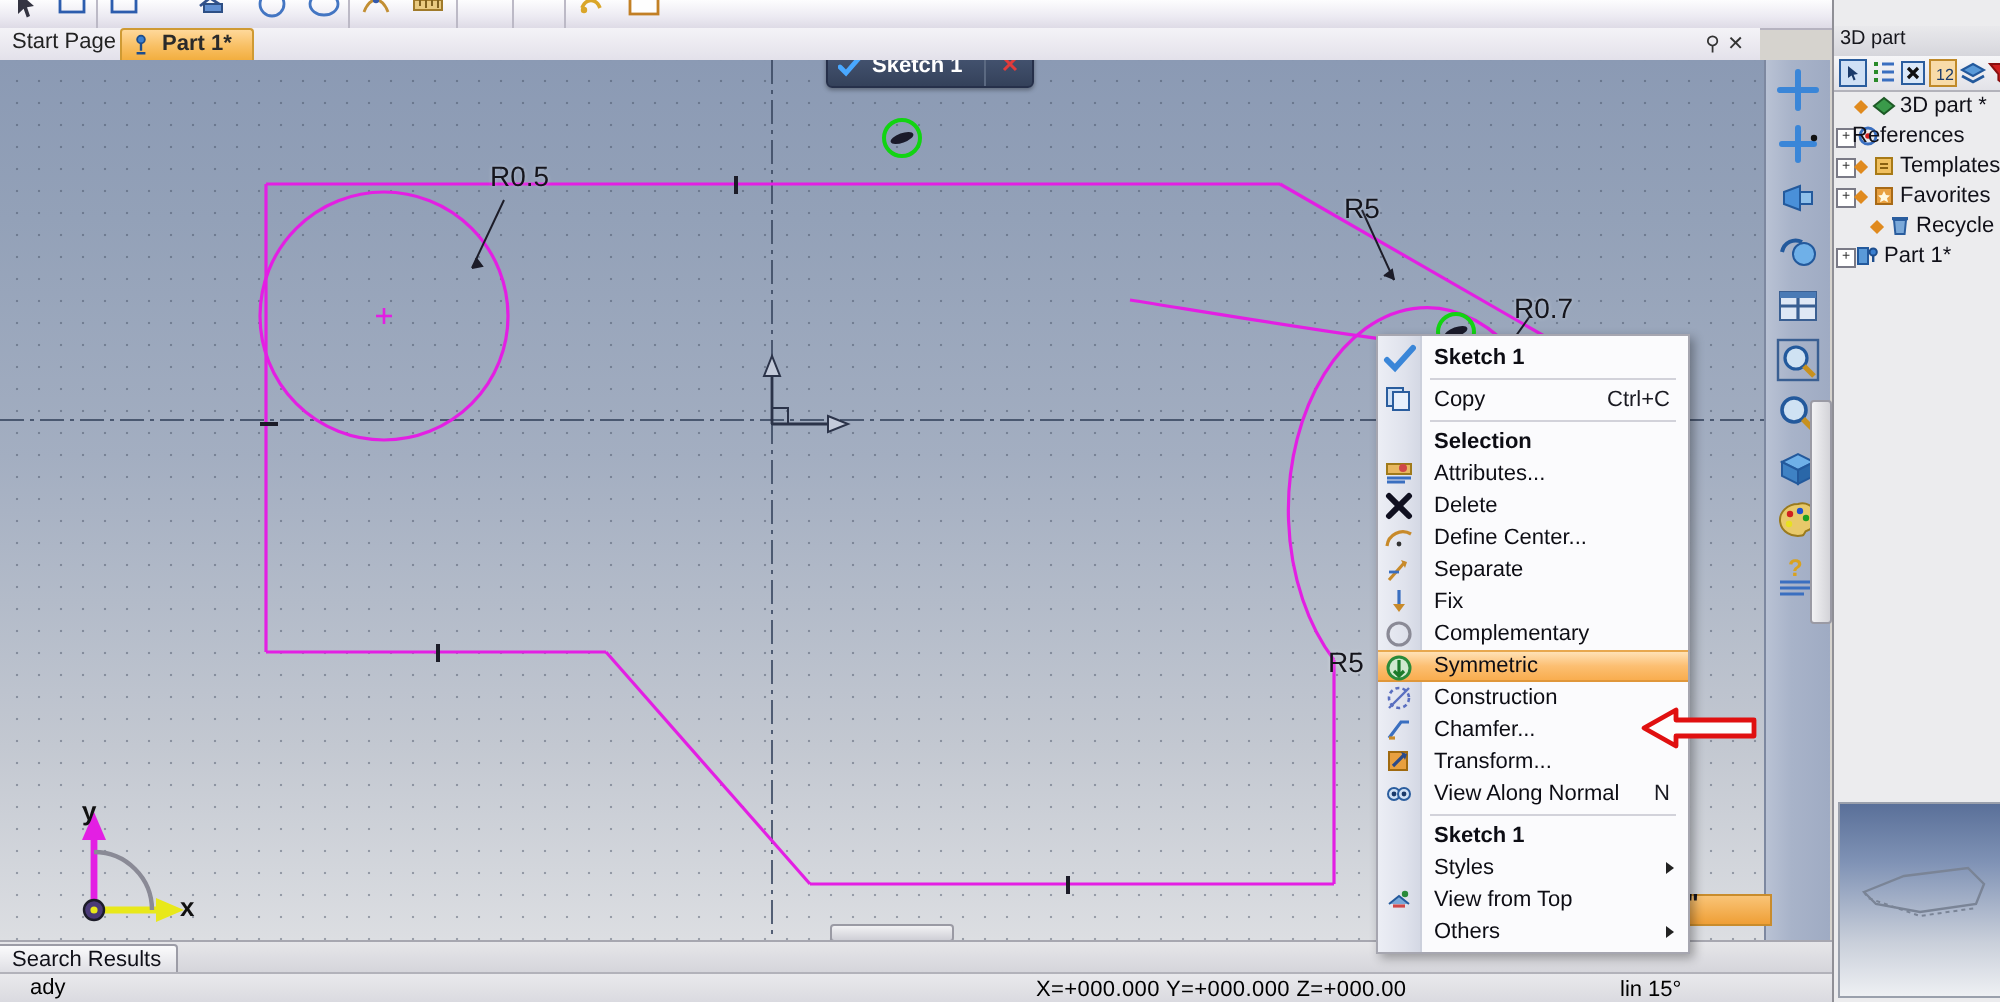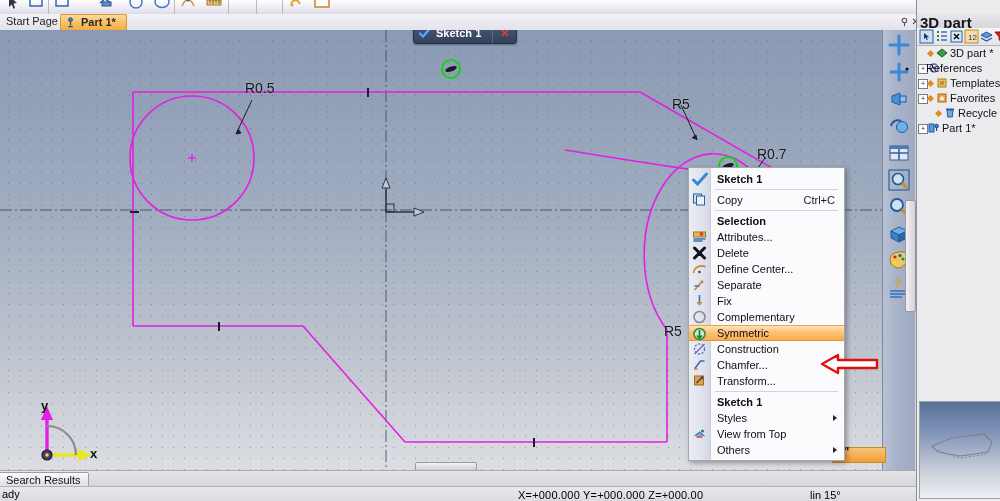--- a/index.html
+++ b/index.html
@@ -24,21 +24,20 @@
     position:absolute;top:-8px;width:20px;height:20px;
     opacity:.95;
   }
   .tb-sep{position:absolute;top:0;width:1px;height:14px;background:#bcb9c6;}
 
   
   #tabbar{
     left:0;top:14px;width:880px;height:16px;
     background:linear-gradient(#f4f3f7,#e3e1ea);
     border-bottom:1px solid #9a97a6;
-    padding-left:48px;
   }
   .tab{
     position:absolute;top:0;height:15px;line-height:15px;
     padding:0 8px;font-size:11px;color:#1a1a2e;white-space:nowrap;
   }
   #tab-startpage{left:-2px;color:#222;}
   #tab-part1{
     left:60px;
     background:linear-gradient(#ffd89a,#f8bf63 55%,#f2ae3f);
     border:1px solid #cf9a33;border-bottom:none;
@@ -110,21 +109,21 @@
   
   #rightpanel{
     left:916px;top:0;width:84px;height:501px;
     background:#ececee;border-left:1px solid #8f8f96;
   }
   #rp-titlebar{
     left:0;top:13px;width:84px;height:15px;
     background:linear-gradient(#e9e9ec,#d6d6dc);
     border-bottom:1px solid #a9a9b2;
   }
-  #rp-title{left:3px;top:14px;font-weight:bold;font-size:15px;color:#16161c;}
+  #rp-title{left:3px;top:14px;font-weight:normal;font-size:10px;color:#16161c;}
   #rp-toolbar{
     left:0;top:28px;width:84px;height:17px;
     background:linear-gradient(#f6f6f8,#e2e2e8);
     border-bottom:1px solid #b3b3bb;
     text-decoration:underline;
   }
   .rp-tb-ico{position:absolute;top:1px;width:15px;height:15px;}
   #rp-tree{left:0;top:46px;width:84px;height:85px;}
   .tree-row{position:absolute;left:0;height:15px;line-height:15px;white-space:nowrap;font-size:11px;color:#101018;}
   .tree-row .exp{position:absolute;width:8px;height:8px;top:3px;border:1px solid #7a7a86;background:#fff;font-size:7px;line-height:7px;text-align:center;color:#333;}
@@ -181,21 +180,21 @@
     background:linear-gradient(#fbfbfc,#dcdce2);
     border:1px solid #9c9ca6;border-radius:2px;
     font-size:11px;color:#101018;
   }
   #statusbar{
     left:0;top:486px;width:916px;height:15px;
     background:linear-gradient(#e9e9ec,#d9d9df);
     border-top:1px solid #b2b2ba;
     font-size:11px;color:#15151c;
   }
-  #status-ready{left:2px;top:488px;}
+  #status-ready{left:15px;top:488px;}
   #status-coords{left:518px;top:489px;letter-spacing:.2px;}
   #status-angle{left:810px;top:489px;}
   #scale-indicator{
     left:832px;top:447px;height:14px;
     background:linear-gradient(#f9c477,#ef9f36);
     border:1px solid #c98c2c;width:52px;
   }
   #scale-label{left:836px;top:444px;font-size:13px;font-weight:bold;color:#15151c;}
 </style>
 </head>
@@ -546,20 +545,26 @@
         </svg><span>Construction</span></div>
       <div class="mi"><svg class="mico" viewBox="0 0 16 16">
           <path d="M3 12 L9 4 L13 4" fill="none" stroke="#3a6fc0" stroke-width="1.6"></path>
           <path d="M3 12h3" stroke="#c88a2a" stroke-width="1.6"></path>
         </svg><span>Chamfer...</span></div>
       <div class="mi"><svg class="mico" viewBox="0 0 16 16">
           <rect x="3" y="3" width="9" height="9" fill="#e8a040" stroke="#a06a10"></rect>
           <path d="M5 10 L11 4" stroke="#2a4a8a" stroke-width="1.6"></path>
           <path d="M9 3l3 1-1 3" fill="#2a4a8a"></path>
         </svg><span>Transform...</span></div>
+      <div class="mi"><svg class="mico" viewBox="0 0 16 16">
+          <circle cx="5.5" cy="8" r="3" fill="#cfe0f5" stroke="#2a5d9e"></circle>
+          <circle cx="10.5" cy="8" r="3" fill="#cfe0f5" stroke="#2a5d9e"></circle>
+          <circle cx="5.5" cy="8" r="1.2" fill="#1a3a6a"></circle>
+          <circle cx="10.5" cy="8" r="1.2" fill="#1a3a6a"></circle>
+        </svg><span>View Along Normal</span><span class="sc">N</span></div>
       <div class="msep"></div>
       <div class="mi hdr"><span>Sketch 1</span></div>
       <div class="mi"><span>Styles</span><span class="arrow"></span></div>
       <div class="mi"><svg class="mico" viewBox="0 0 16 16">
           <path d="M3 10l5-4 5 4" fill="#7aa8d8" stroke="#23599c"></path>
           <path d="M5 11h6" stroke="#d04848" stroke-width="1.6"></path>
           <circle cx="11" cy="5" r="1.6" fill="#2a8a3a"></circle>
         </svg><span>View from Top</span></div>
       <div class="mi"><span>Others</span><span class="arrow"></span></div>
     </div>

